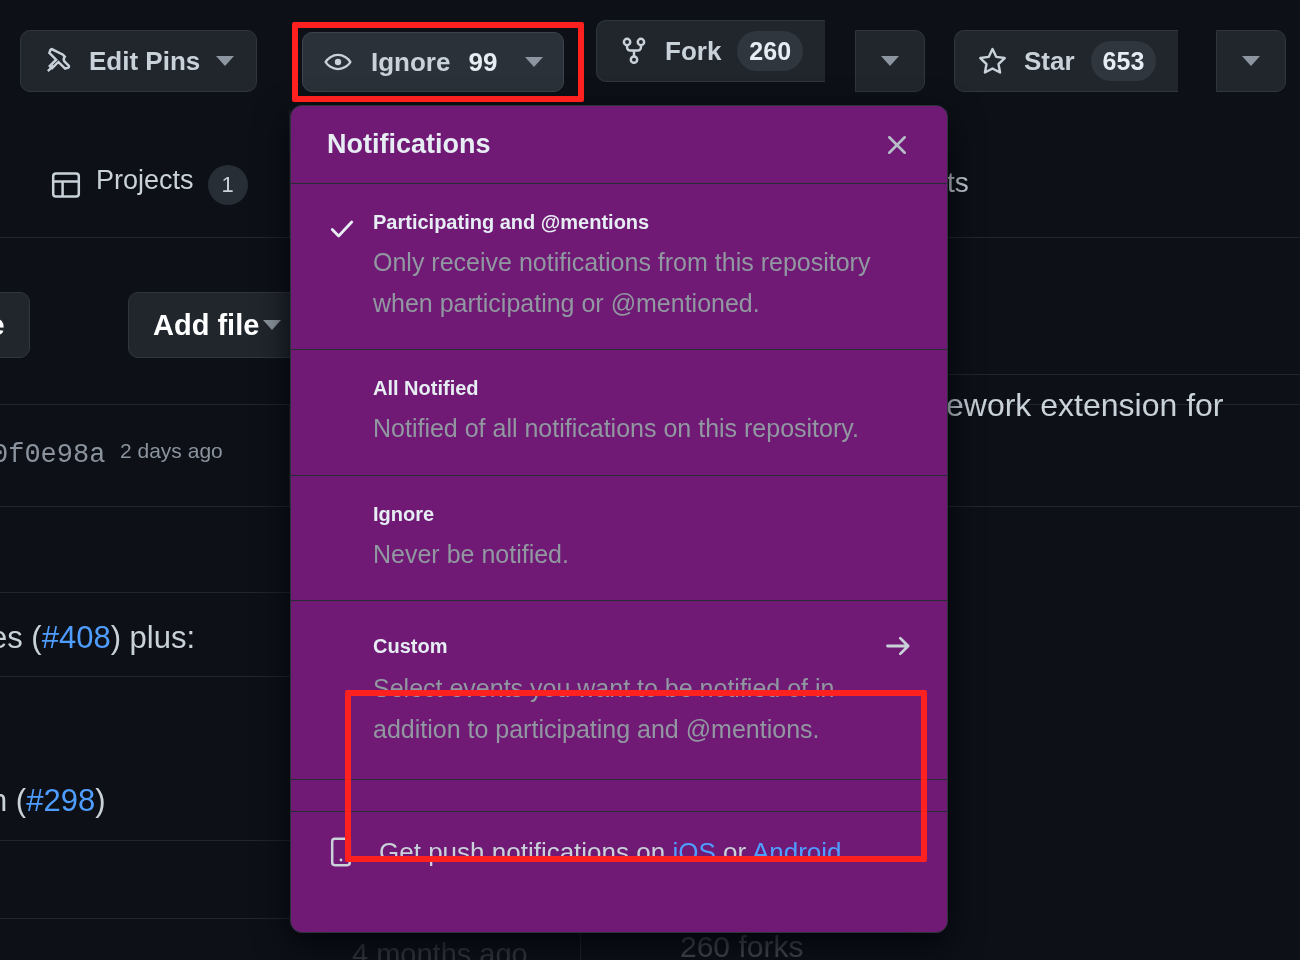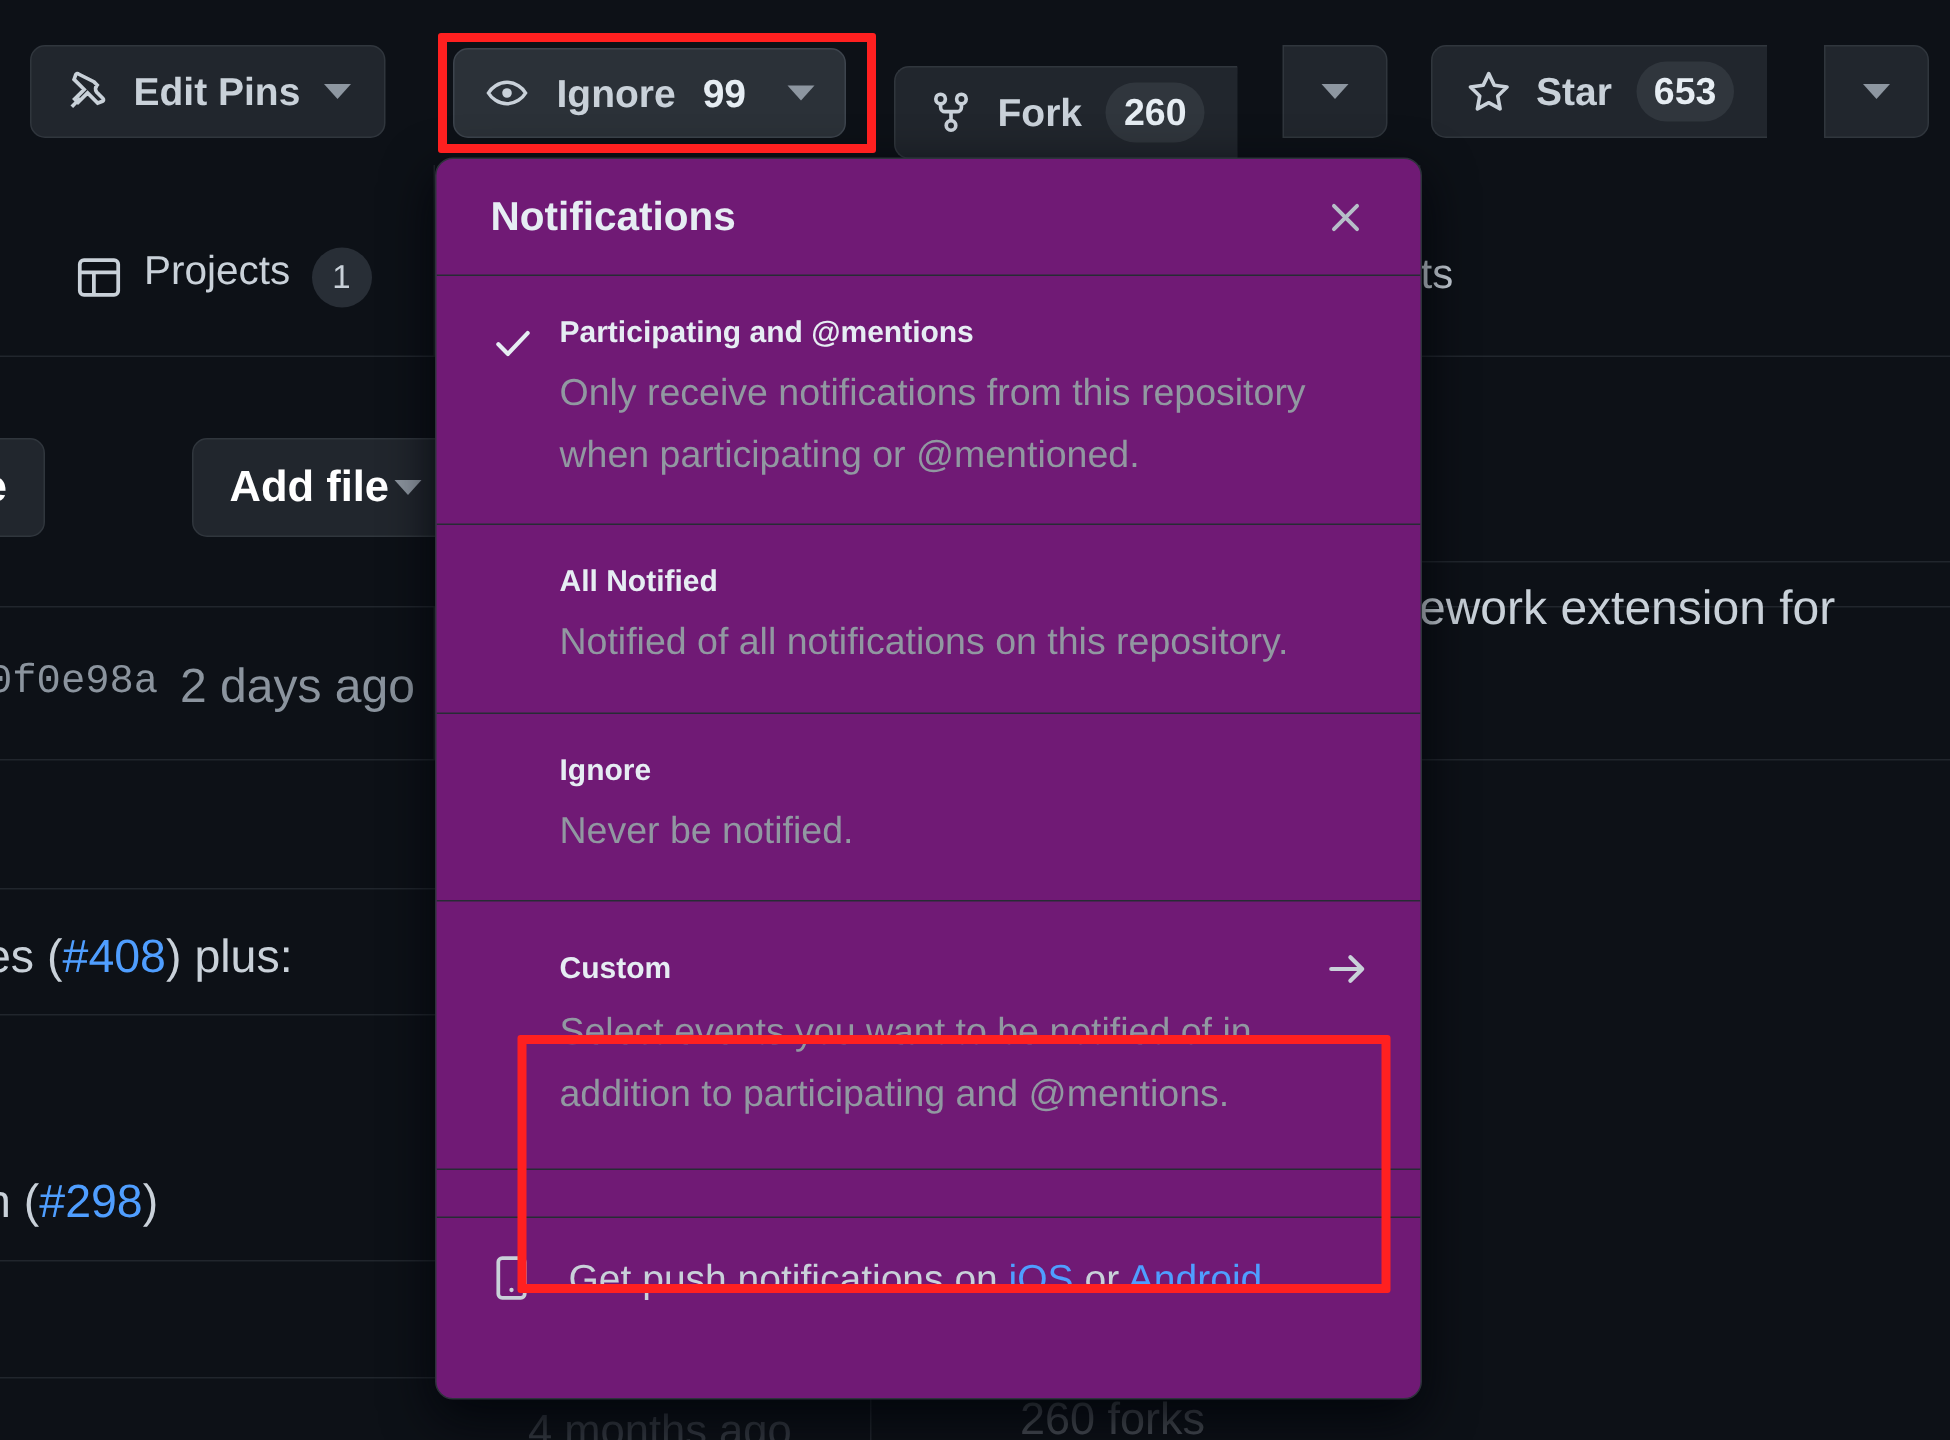--- a/index.html
+++ b/index.html
@@ -277,21 +277,21 @@
         <svg width="30" height="30" viewBox="0 0 16 16" fill="none" stroke="#c9d1d9" stroke-width="1.25">
           <path d="M8 4.2c3 0 5.6 2 6.6 3.8-1 1.8-3.6 3.8-6.6 3.8S2.4 9.8 1.4 8C2.4 6.2 5 4.2 8 4.2Z"></path>
           <circle cx="8" cy="8" r="1.7" fill="#c9d1d9" stroke="none"></circle>
         </svg>
       </span>
       <span>Ignore</span>
       <span style="color:#e6edf3;">99</span>
       <span class="caret" style="margin-left:10px;"></span>
     </div>
 
-    <div class="btn split-left" id="fork-btn" style="left:596px; top:44px;">
+    <div class="btn split-left" id="fork-btn" style="left:596px; top:20px;">
       <span class="icon">
         <svg width="30" height="30" viewBox="0 0 16 16" fill="none" stroke="#c9d1d9" stroke-width="1.3">
           <circle cx="4.3" cy="3.2" r="1.7"></circle>
           <circle cx="11.7" cy="3.2" r="1.7"></circle>
           <circle cx="8" cy="12.6" r="1.7"></circle>
           <path d="M4.3 4.9v1.2a1.6 1.6 0 0 0 1.6 1.6h4.2a1.6 1.6 0 0 0 1.6-1.6V4.9M8 7.7v3.2"></path>
         </svg>
       </span>
       <span>Fork</span>
       <span class="count-pill">260</span>
@@ -328,21 +328,21 @@
 
     <div class="file-btn" style="left:-88px; top:292px;">
       <span>o file</span>
     </div>
     <div class="file-btn" style="left:128px; top:292px;">
       <span>Add file</span>
       <span class="caret"></span>
     </div>
 
     <div class="bg-text mono" style="left:-8px; top:440px; font-size:27px;">0f0e98a</div>
-    <div class="bg-text" style="left:120px; top:439px; font-size:32px;">2 days ago</div>
+    <div class="bg-text" style="left:120px; top:439px; font-size:21px;">2 days ago</div>
 
     <div class="bg-text big" style="left:-10px; top:620px;">
       <span>es (</span><span class="lnk">#408</span><span>) plus:</span>
     </div>
     <div class="bg-text big" style="left:-10px; top:783px;">
       <span>n (</span><span class="lnk">#298</span><span>)</span>
     </div>
 
     <div class="bg-text light" style="left:946px; top:387px; font-size:32px;">ework extension for</div>
 

